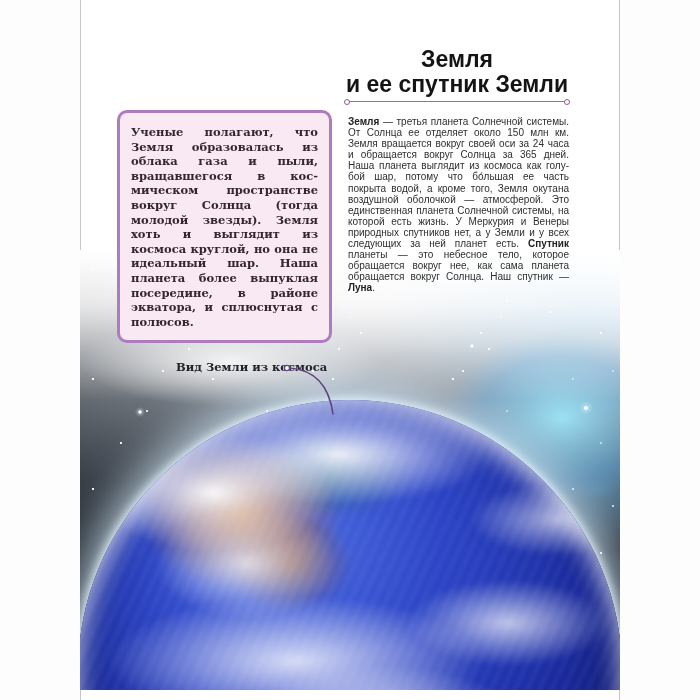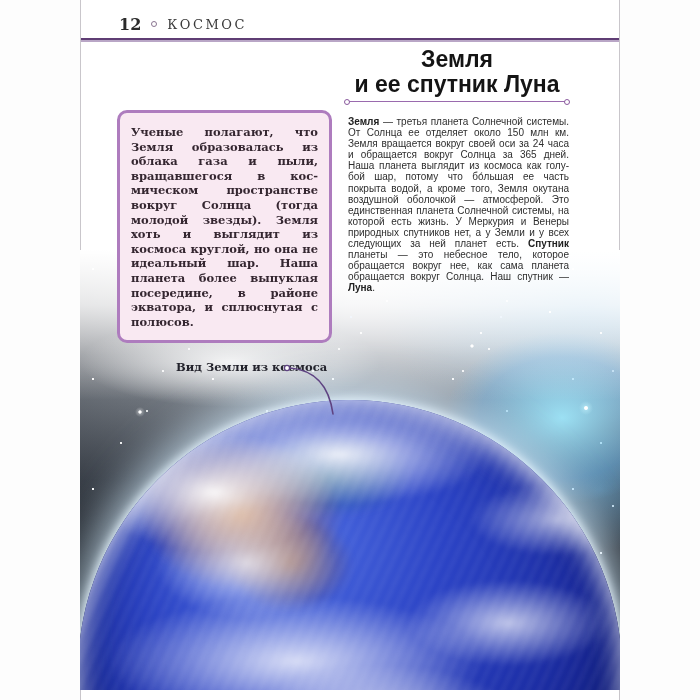--- a/index.html
+++ b/index.html
@@ -106,29 +106,24 @@
   .caption{position:absolute;left:95px;top:360px;z-index:4;font-family:"DejaVu Serif",serif;
         font-weight:bold;font-size:11.5px;color:#23232c;white-space:nowrap;}
   .leader{position:absolute;left:200px;top:360px;z-index:4;}
 </style>
 </head>
 <body>
 
 <div class="stage">
   <div class="page">
 
-    <div class="page-header">
-      <span class="page-number">12</span>
-      <span class="section-sep"></span>
-      <span class="section-title">КОСМОС</span>
-    </div>
 
     <div class="title">
       <div>Земля</div>
-      <div>и ее спутник Луна</div>
+      <div>и ее спутник Земли</div>
     </div>
     <div class="title-rule"></div>
 
     <div class="fact-box">
       <span>Ученые полагают, что Земля образовалась из облака газа и пыли, вращавшегося в кос­мическом пространстве во­круг Солнца (тогда молодой звезды). Земля хоть и выгля­дит из космоса круглой, но она не идеальный шар. Наша планета более выпуклая по­середине, в районе экватора, и сплюснутая с полюсов.</span>
     </div>
 
     <p class="body-text"><b>Земля</b><span> — третья планета Солнечной системы. От Солнца ее отделяет око­ло 150 млн км. Земля вращается во­круг своей оси за 24 часа и обраща­ется вокруг Солнца за 365 дней. Наша планета выглядит из космоса как голу­бой шар, потому что бо́льшая ее часть покрыта водой, а кроме того, Земля окутана воздушной оболочкой — ат­мосферой. Это единственная планета Солнечной системы, на которой есть жизнь. У Меркурия и Венеры природ­ных спутников нет, а у Земли и у всех следующих за ней планет есть. </span><b>Спут­ник</b><span> планеты — это небесное тело, ко­торое обращается вокруг нее, как сама планета обращается вокруг Солнца. Наш спутник — </span><b>Луна</b><span>.</span></p>
 
     <div class="photo">

